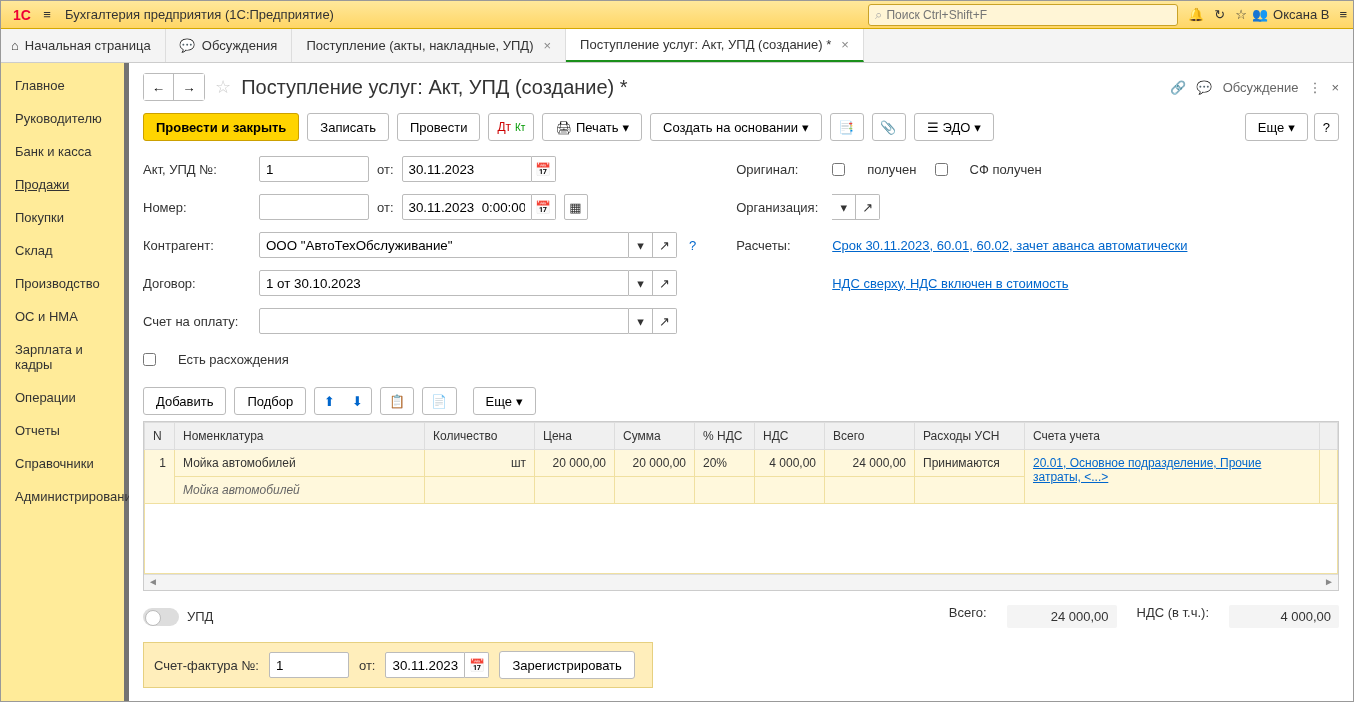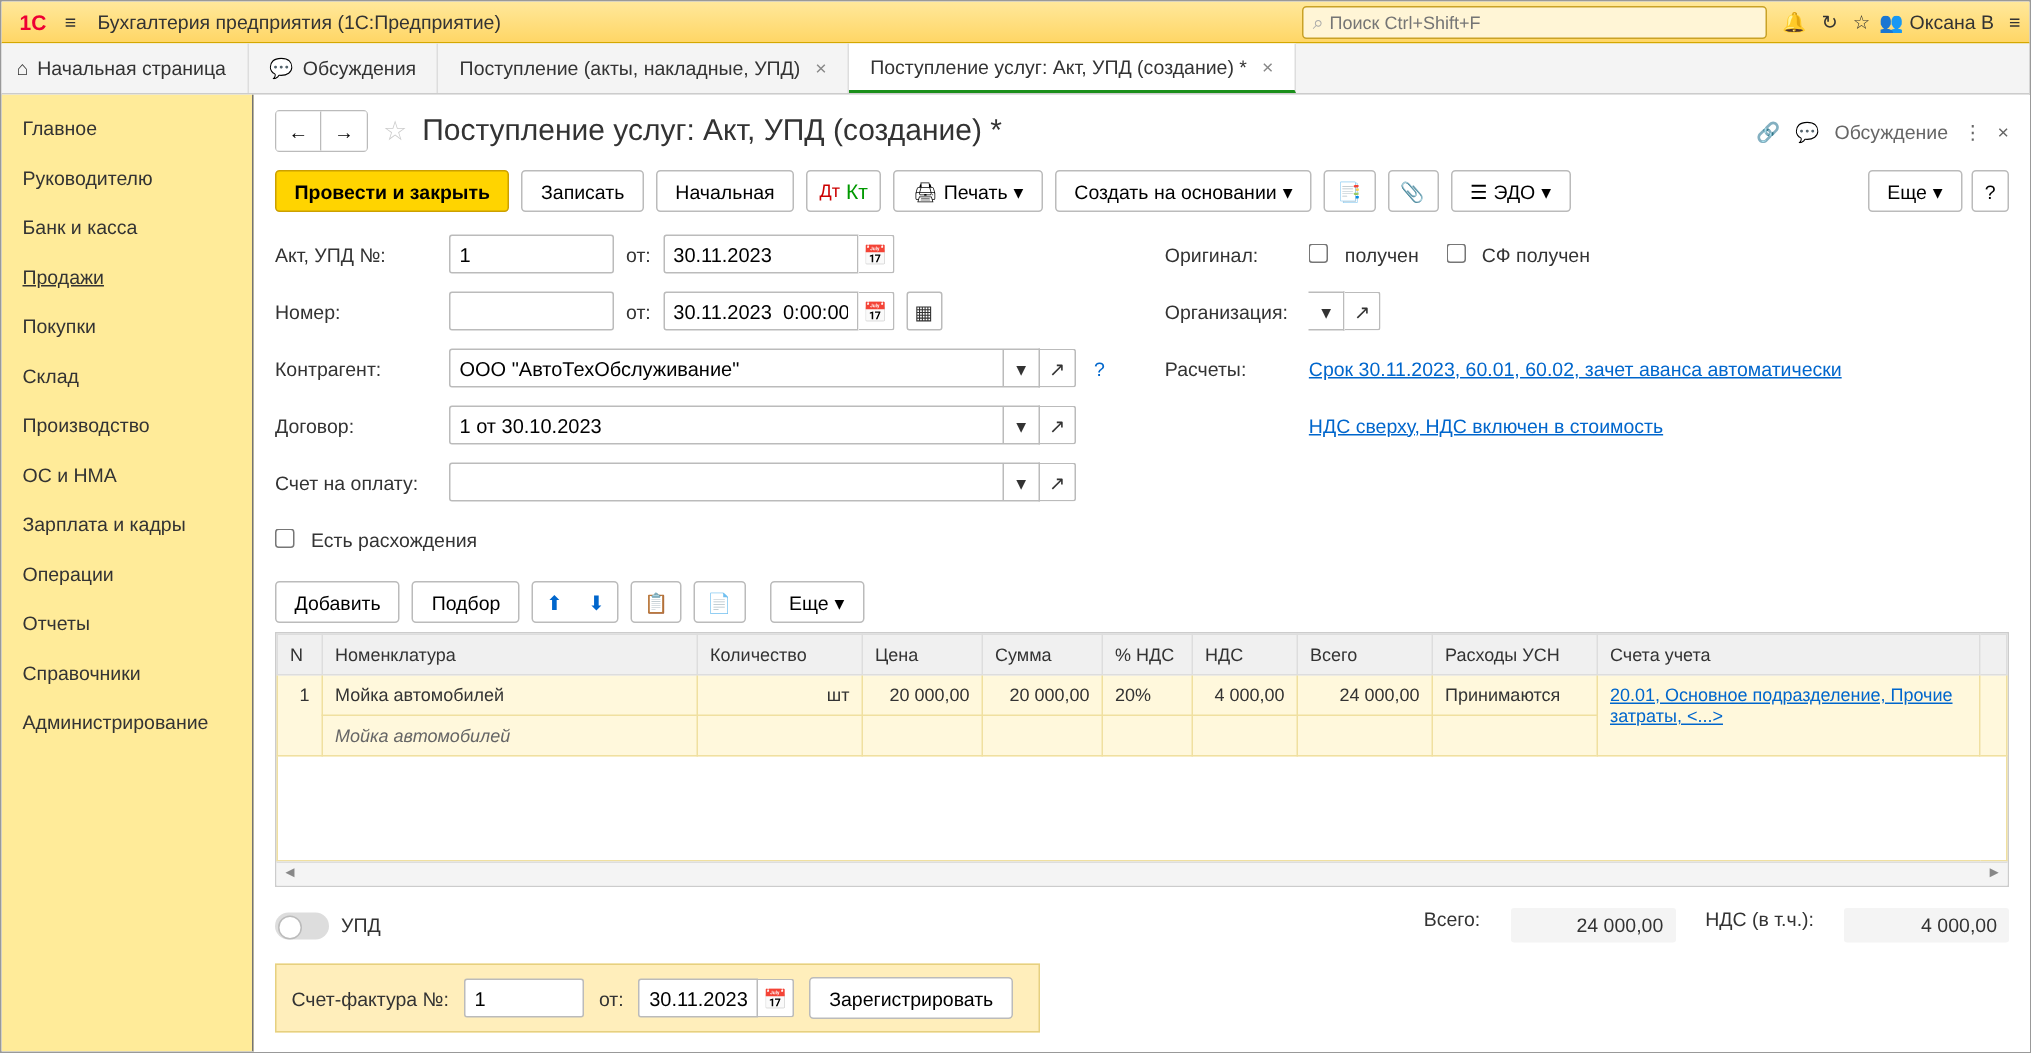--- a/index.html
+++ b/index.html
@@ -21,21 +21,21 @@
 
 
 .tabsbar { height: 34px; background: #f4f4f4; border-bottom: 1px solid #ccc; display: flex; align-items: stretch; }
 .tabsbar .tab { display: flex; align-items: center; padding: 0 14px; border-right: 1px solid #ddd; cursor: pointer; gap: 6px; background: #f4f4f4; }
 .tabsbar .tab.home { padding-left: 10px; }
 .tabsbar .tab.active { background: #fff; border-bottom: 2px solid #1a8f1a; }
 .tabsbar .tab .close { color: #888; margin-left: 4px; }
 
 
 .main { flex: 1; display: flex; overflow: hidden; }
-.sidebar { width: 168px; background: #ffeb99; border-right: 1px solid #737373; padding-top: 6px; }
+.sidebar { width: 128px; background: #ffeb99; border-right: 5px solid #737373; padding-top: 6px; }
 .sidebar .item { padding: 9px 14px; cursor: pointer; color: #333; }
 .sidebar .item.active { text-decoration: underline; }
 
 .content { flex: 1; padding: 10px 14px; overflow: auto; background: #fff; display: flex; flex-direction: column; }
 
 
 .page-header { display: flex; align-items: center; gap: 10px; margin-bottom: 12px; }
 .nav-arrows { display: flex; border: 1px solid #bbb; border-radius: 3px; }
 .nav-arrows button { width: 30px; height: 26px; border: none; background: #fff; cursor: pointer; }
 .nav-arrows button:first-child { border-right: 1px solid #bbb; }
@@ -61,21 +61,21 @@
 .form-row label { width: 108px; color: #333; }
 .form-row label.wide { width: 88px; }
 .input { height: 26px; border: 1px solid #bbb; border-radius: 2px; padding: 0 6px; background: #fff; }
 .input.w110 { width: 110px; }
 .input.w130 { width: 130px; }
 .input.w370 { width: 370px; }
 .input-group { display: flex; }
 .input-group .input { border-radius: 2px 0 0 2px; }
 .input-group .addon { width: 24px; height: 26px; border: 1px solid #bbb; border-left: none; background: #fff; display: flex; align-items: center; justify-content: center; cursor: pointer; }
 .input-group .addon:last-child { border-radius: 0 2px 2px 0; }
-.chk { display: flex; align-items: flex-start; gap: 11px; }
+.chk { display: flex; align-items: center; gap: 22px; }
 .link { color: #0066cc; text-decoration: underline; cursor: pointer; }
 .help-icon { color: #0066cc; cursor: pointer; margin-left: 4px; }
 
 
 .table-toolbar { display: flex; gap: 8px; margin: 8px 0 6px; align-items: center; }
 .arrow-btns { display: flex; gap: 4px; border: 1px solid #bbb; border-radius: 3px; padding: 2px; }
 .arrow-btns button { width: 24px; height: 22px; border: none; background: #fff; cursor: pointer; color: #0066cc; }
 
 
 .table-wrap { border: 1px solid #ccc; flex: 0 0 auto; }
@@ -179,24 +179,24 @@
           <span>💬</span>
           <span>Обсуждение</span>
           <span>⋮</span>
           <span>×</span>
         </div>
       </div>
 
       <div class="toolbar">
         <button class="btn primary">Провести и закрыть</button>
         <button class="btn">Записать</button>
-        <button class="btn">Начальная</button>
+        <button class="btn">Провести</button>
         <button class="btn icon-only">
             <span style="color:#c00;font-size:12px;">Дт</span>
-            <span style="color:#090;font-size:14px;">Кт</span>
+            <span style="color:#090;font-size:10px;">Кт</span>
           </button>
         <button class="btn"><span>🖨</span><span>Печать</span> ▾</button>
         <button class="btn"><span>Создать на основании</span> ▾</button>
         <button class="btn icon-only">📑</button>
         <button class="btn icon-only">📎</button>
         <button class="btn"><span>☰</span><span>ЭДО</span> ▾</button>
         <div class="spacer"></div>
         <div class="more-group">
           <button class="btn"><span>Еще</span> ▾</button>
           <button class="btn icon-only">?</button>

